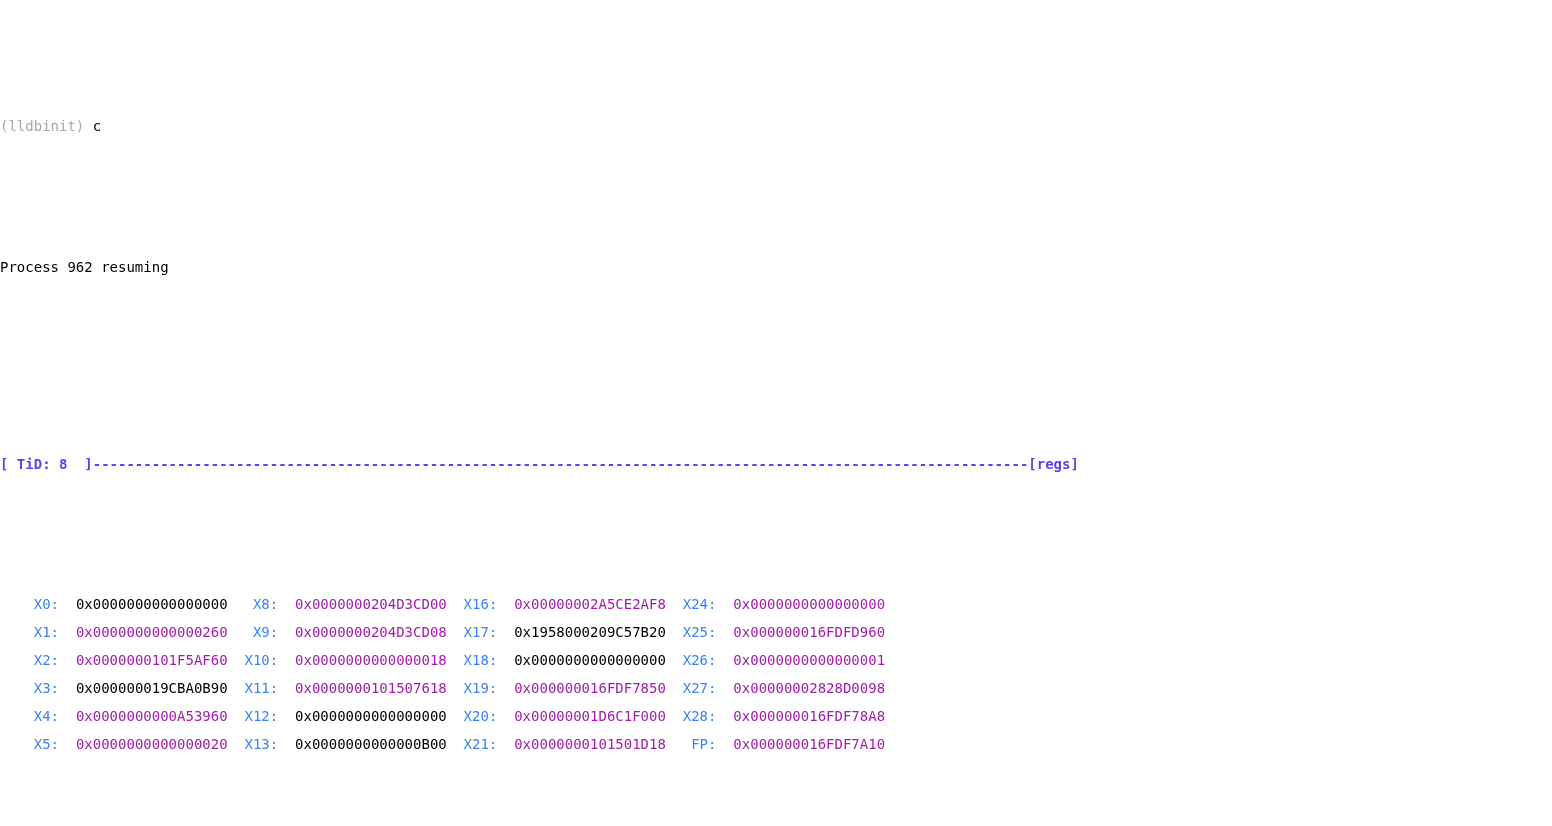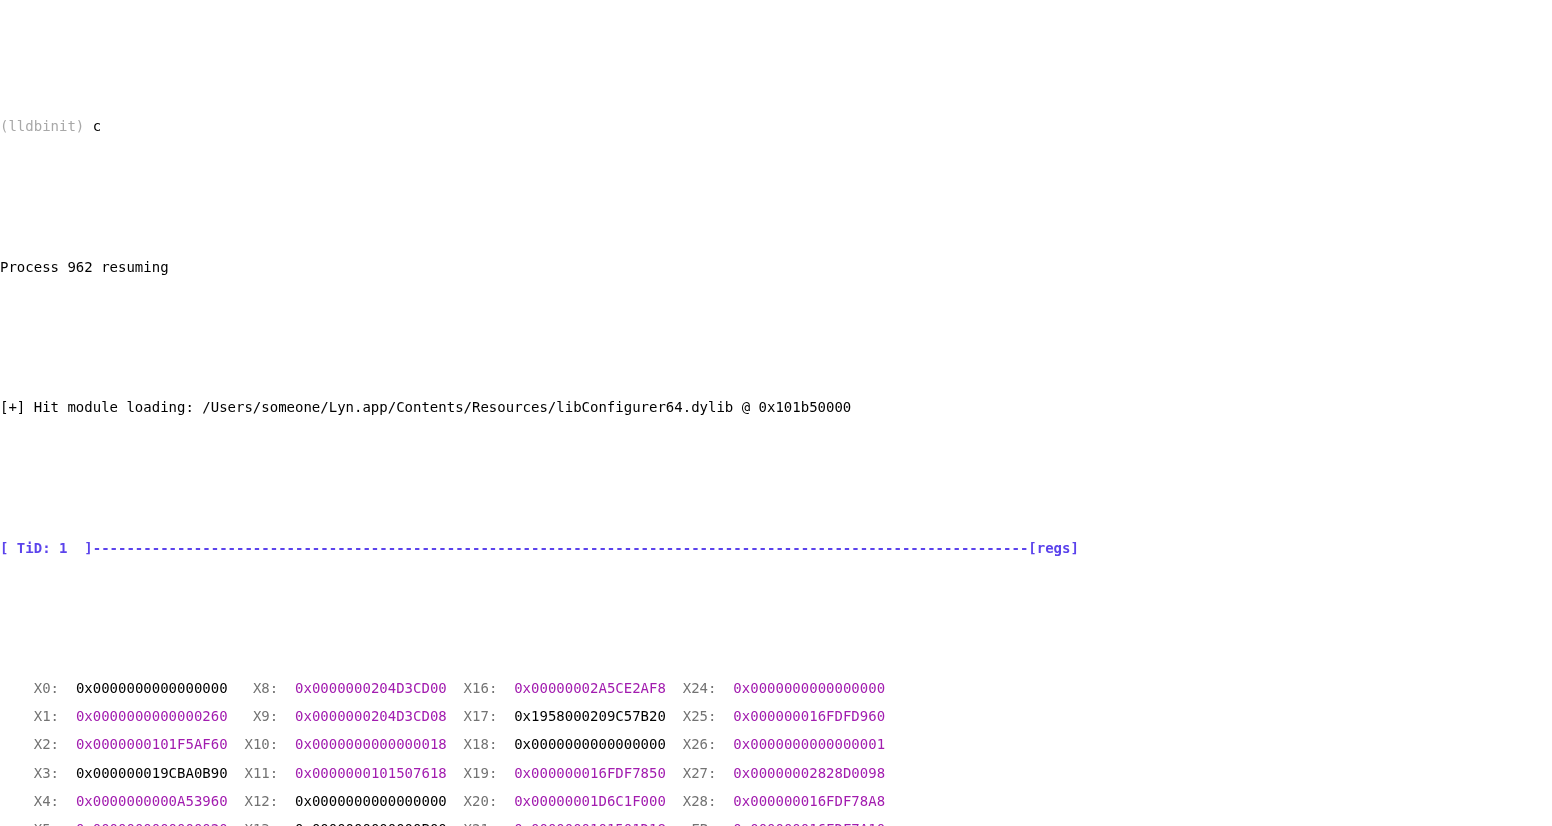--- a/index.html
+++ b/index.html
@@ -31,45 +31,44 @@
   }
   .row {
     white-space: pre;
     height: 28.1px;
     overflow: visible;
   }
 
   
   .c-black   { color: #000000; }
   .c-gray    { color: #a8a8a8; }
-  .c-green   { color: #737373; }
+  .c-green   { color: #3b82f6; }
   .c-red     { color: #a21caf; }
 
   
   .sep { color: #5b43ec; font-weight: bold; }
 
   
   .regline { white-space: pre; }
 </style>
 </head>
 <body>
 
 <div id="terminal">
 
   
   <div class="row"><span class="c-gray">(lldbinit)</span><span class="c-black"> </span><span class="c-black">c</span></div>
 
   
   <div class="row">Process 962 resuming</div>
 
   
-  <div class="row">[+] Hit module loading: /Users/someone/Lyn.app/Contents/Resources/libConfigurer64.dylib @ 0x101b50000</div>
 
   
-  <div class="row sep"><span>[ TiD: 1  ]</span><span>---------------------------------------------------------------------------------------------------------------</span><span>[regs]</span></div>
+  <div class="row sep"><span>[ TiD: 8  ]</span><span>---------------------------------------------------------------------------------------------------------------</span><span>[regs]</span></div>
 
   
   <div id="regs-body"><div class="row regline"><span>   </span><span class="c-green"> X0:</span><span>  </span><span class="c-black">0x0000000000000000</span><span>  </span><span class="c-green"> X8:</span><span>  </span><span class="c-red">0x0000000204D3CD00</span><span>  </span><span class="c-green">X16:</span><span>  </span><span class="c-red">0x00000002A5CE2AF8</span><span>  </span><span class="c-green">X24:</span><span>  </span><span class="c-red">0x0000000000000000</span></div><div class="row regline"><span>   </span><span class="c-green"> X1:</span><span>  </span><span class="c-red">0x0000000000000260</span><span>  </span><span class="c-green"> X9:</span><span>  </span><span class="c-red">0x0000000204D3CD08</span><span>  </span><span class="c-green">X17:</span><span>  </span><span class="c-black">0x1958000209C57B20</span><span>  </span><span class="c-green">X25:</span><span>  </span><span class="c-red">0x000000016FDFD960</span></div><div class="row regline"><span>   </span><span class="c-green"> X2:</span><span>  </span><span class="c-red">0x0000000101F5AF60</span><span>  </span><span class="c-green">X10:</span><span>  </span><span class="c-red">0x0000000000000018</span><span>  </span><span class="c-green">X18:</span><span>  </span><span class="c-black">0x0000000000000000</span><span>  </span><span class="c-green">X26:</span><span>  </span><span class="c-red">0x0000000000000001</span></div><div class="row regline"><span>   </span><span class="c-green"> X3:</span><span>  </span><span class="c-black">0x000000019CBA0B90</span><span>  </span><span class="c-green">X11:</span><span>  </span><span class="c-red">0x0000000101507618</span><span>  </span><span class="c-green">X19:</span><span>  </span><span class="c-red">0x000000016FDF7850</span><span>  </span><span class="c-green">X27:</span><span>  </span><span class="c-red">0x00000002828D0098</span></div><div class="row regline"><span>   </span><span class="c-green"> X4:</span><span>  </span><span class="c-red">0x0000000000A53960</span><span>  </span><span class="c-green">X12:</span><span>  </span><span class="c-black">0x0000000000000000</span><span>  </span><span class="c-green">X20:</span><span>  </span><span class="c-red">0x00000001D6C1F000</span><span>  </span><span class="c-green">X28:</span><span>  </span><span class="c-red">0x000000016FDF78A8</span></div><div class="row regline"><span>   </span><span class="c-green"> X5:</span><span>  </span><span class="c-red">0x0000000000000020</span><span>  </span><span class="c-green">X13:</span><span>  </span><span class="c-black">0x0000000000000B00</span><span>  </span><span class="c-green">X21:</span><span>  </span><span class="c-red">0x0000000101501D18</span><span>  </span><span class="c-green"> FP:</span><span>  </span><span class="c-red">0x000000016FDF7A10</span></div></div>
 
   
   
 
   
   
 

